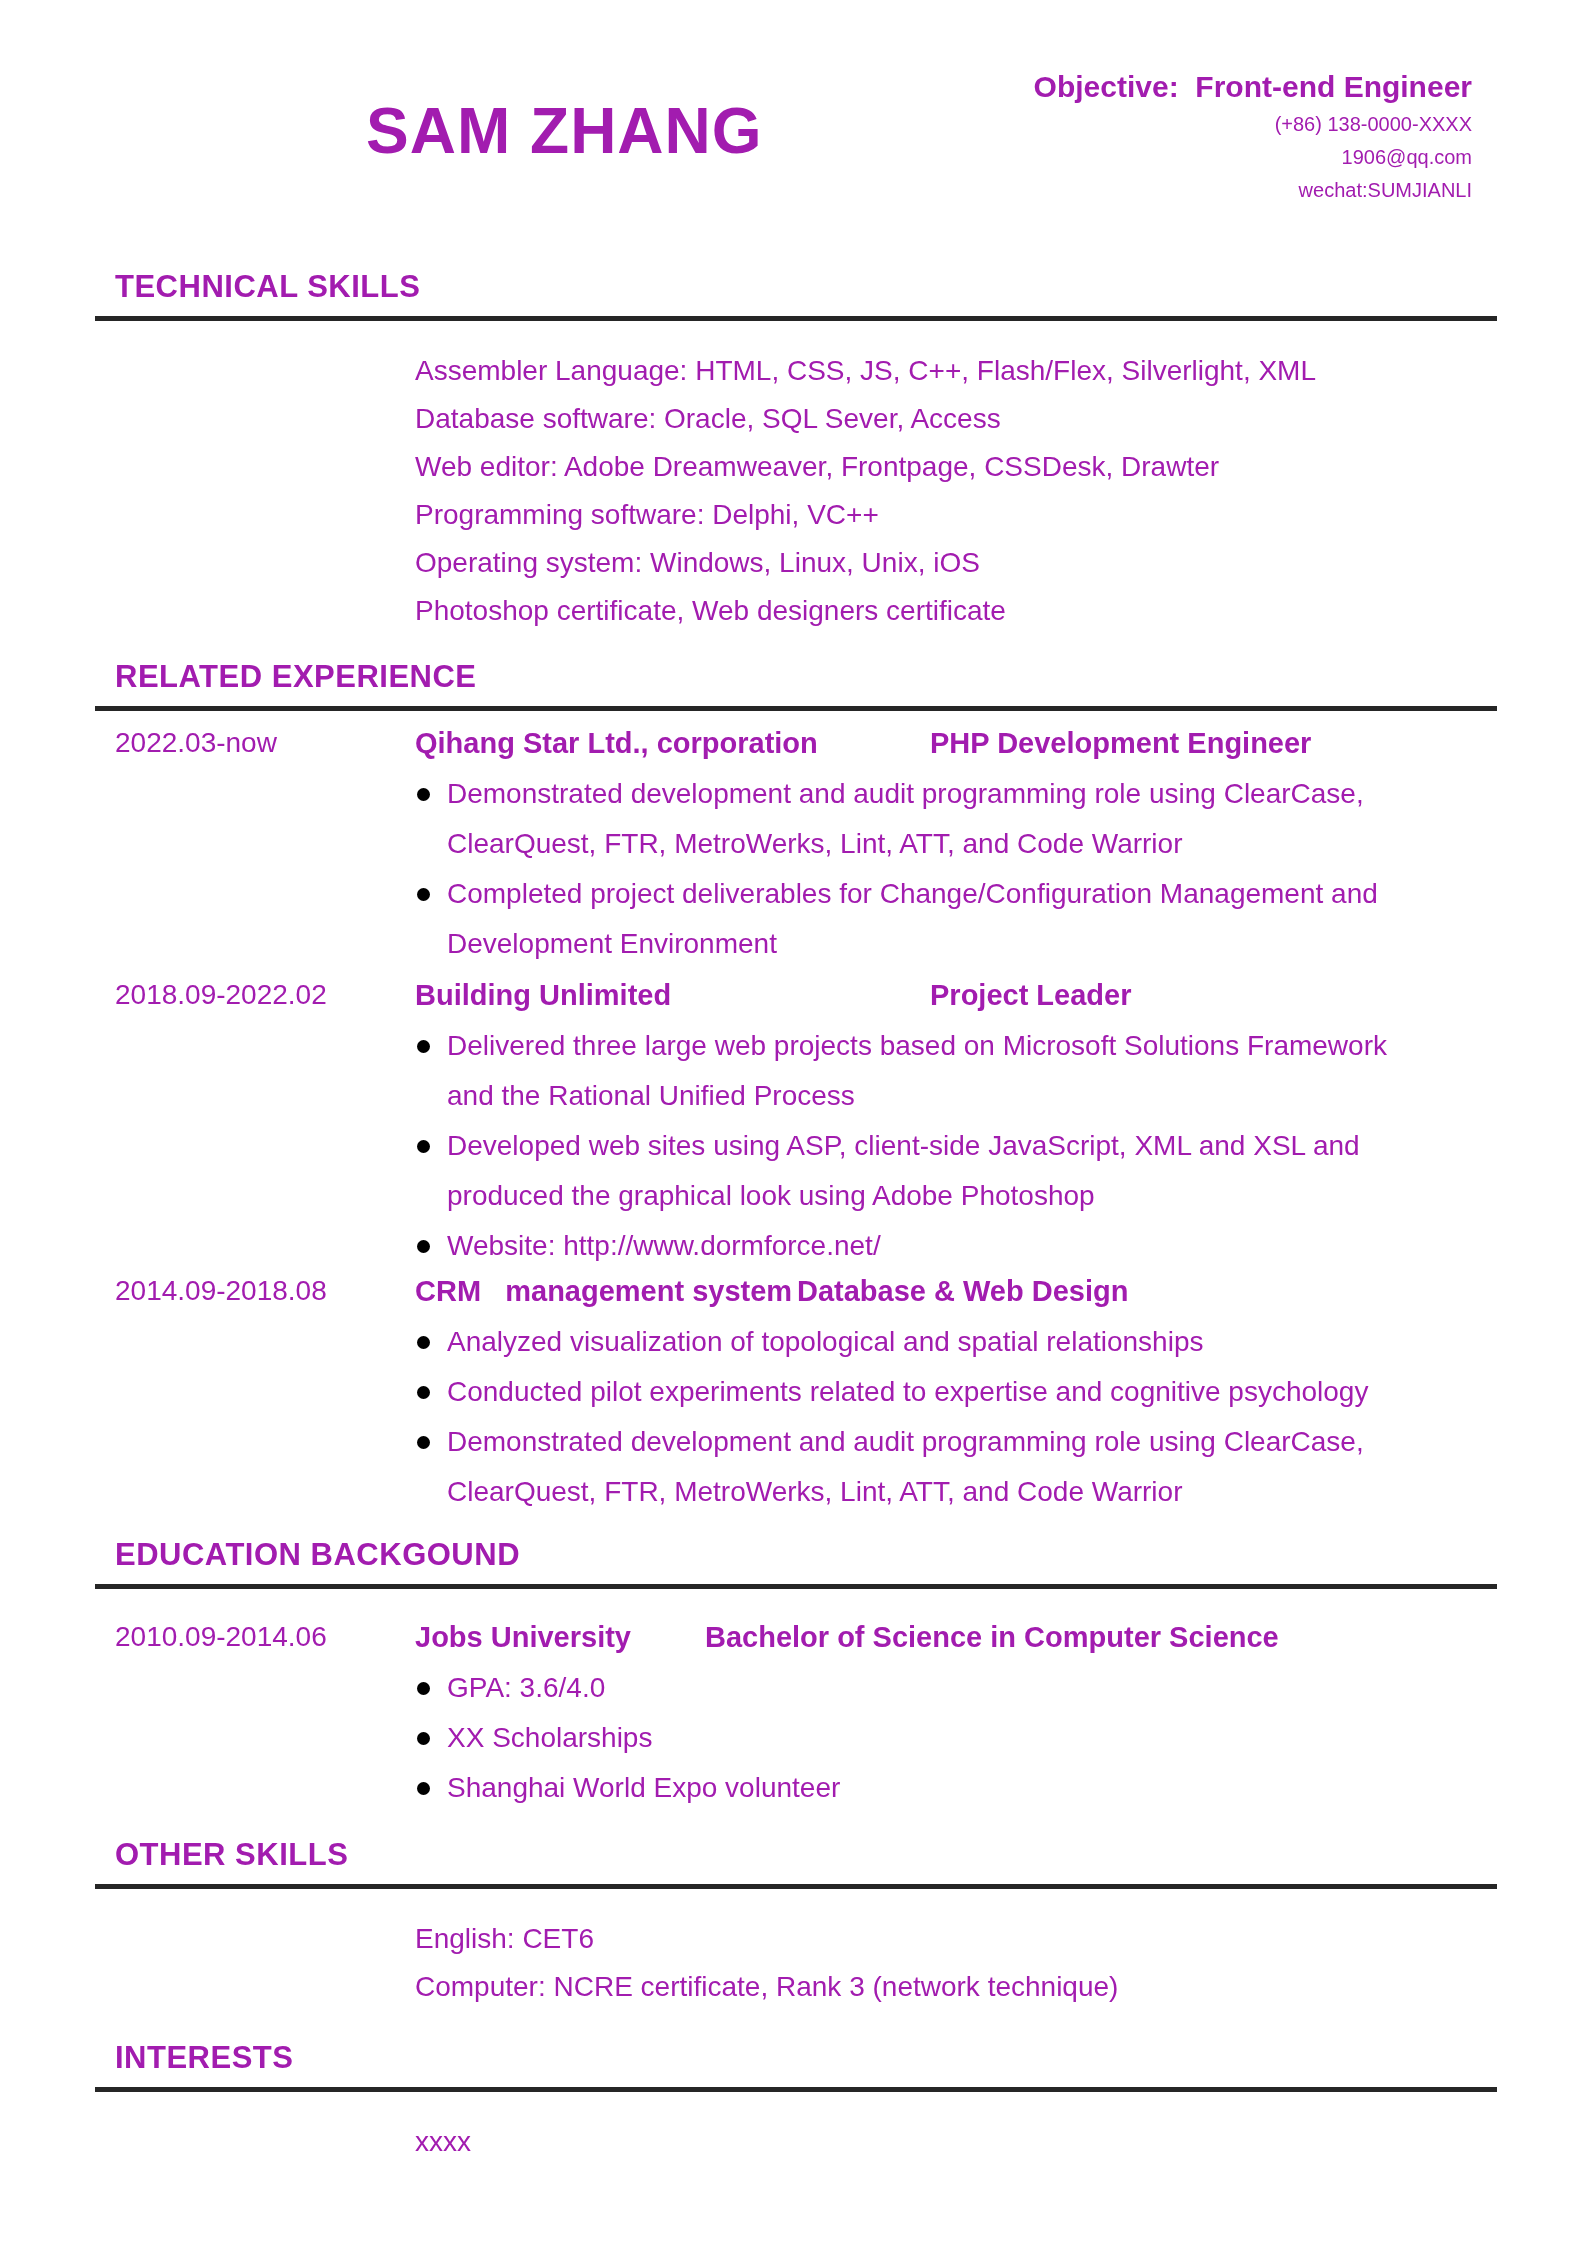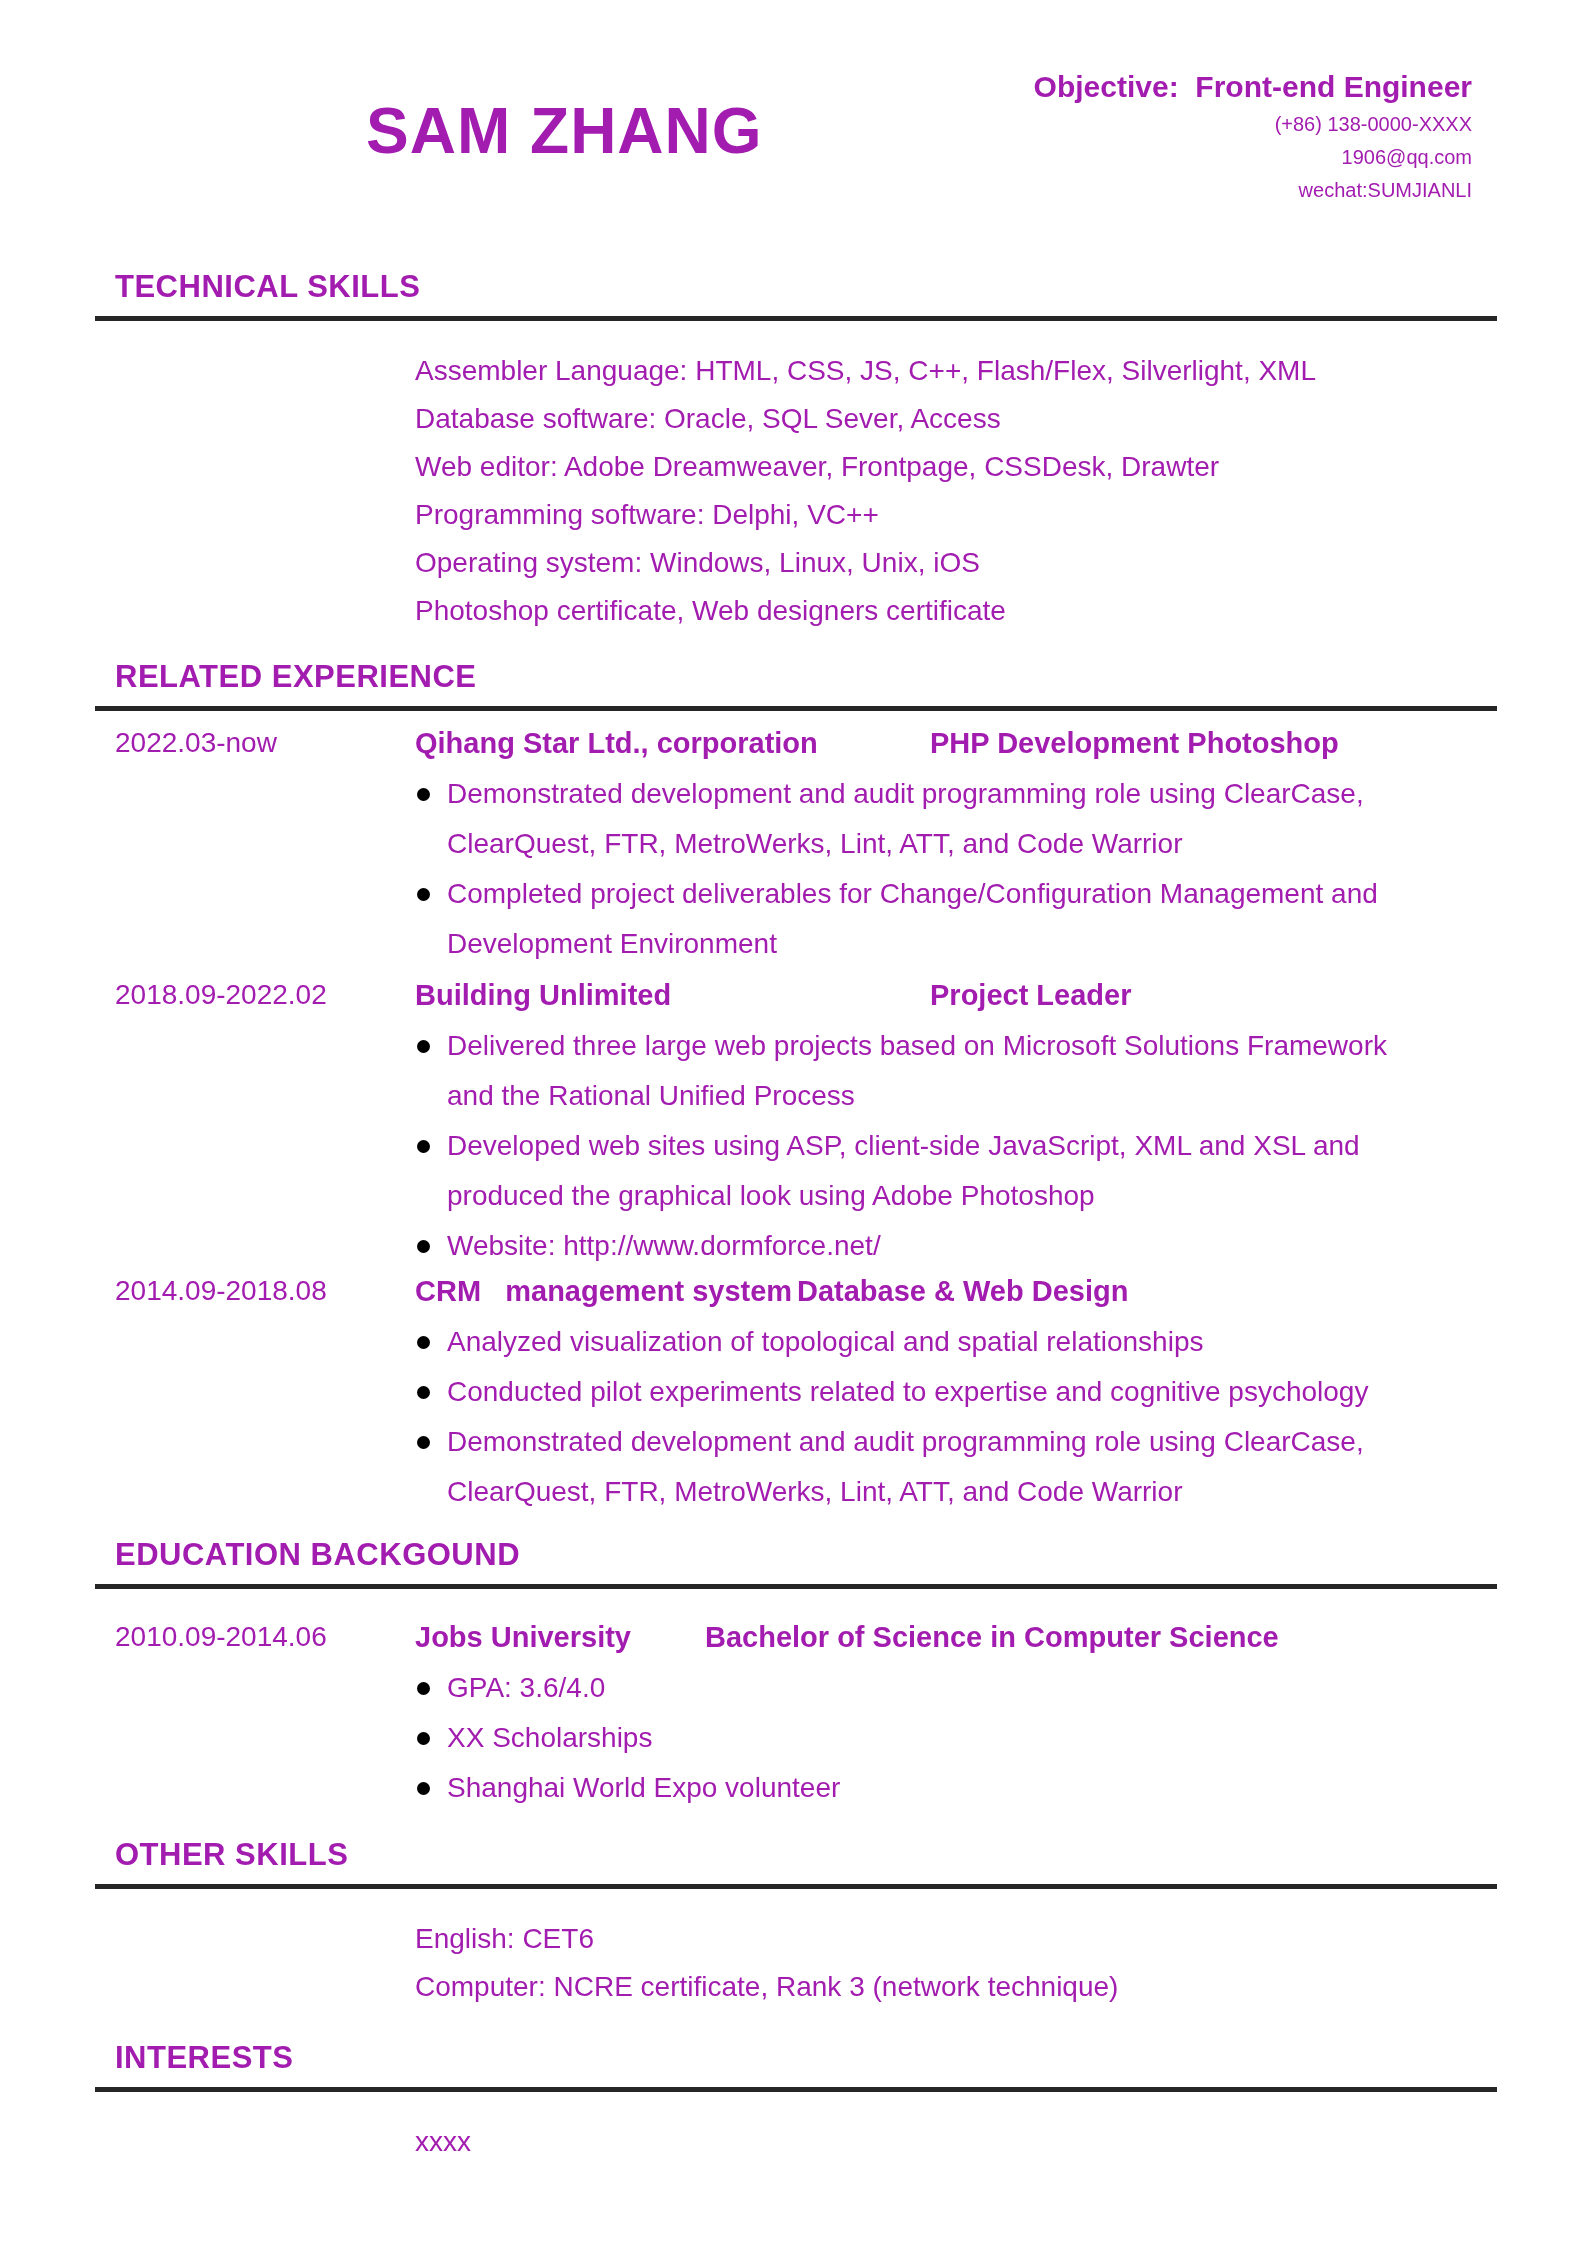--- a/index.html
+++ b/index.html
@@ -85,21 +85,21 @@
     <div class="sec-head">RELATED EXPERIENCE</div>
     <div class="rule"></div>
 
     <div class="entries">
 
       <div class="entry exp-std">
         <div class="date">2022.03-now</div>
         <div class="content">
           <div class="title-row">
             <span class="org">Qihang Star Ltd., corporation</span>
-            <span class="role">PHP Development Photoshop</span>
+            <span class="role">PHP Development Engineer</span>
           </div>
           <div class="bullets">
             <div class="bullet">
               <span class="dot"></span>
               <span class="btxt">Demonstrated development and audit programming role using ClearCase, ClearQuest, FTR, MetroWerks, Lint, ATT, and Code Warrior</span>
             </div>
             <div class="bullet">
               <span class="dot"></span>
               <span class="btxt">Completed project deliverables for Change/Configuration Management and Development Environment</span>
             </div>

